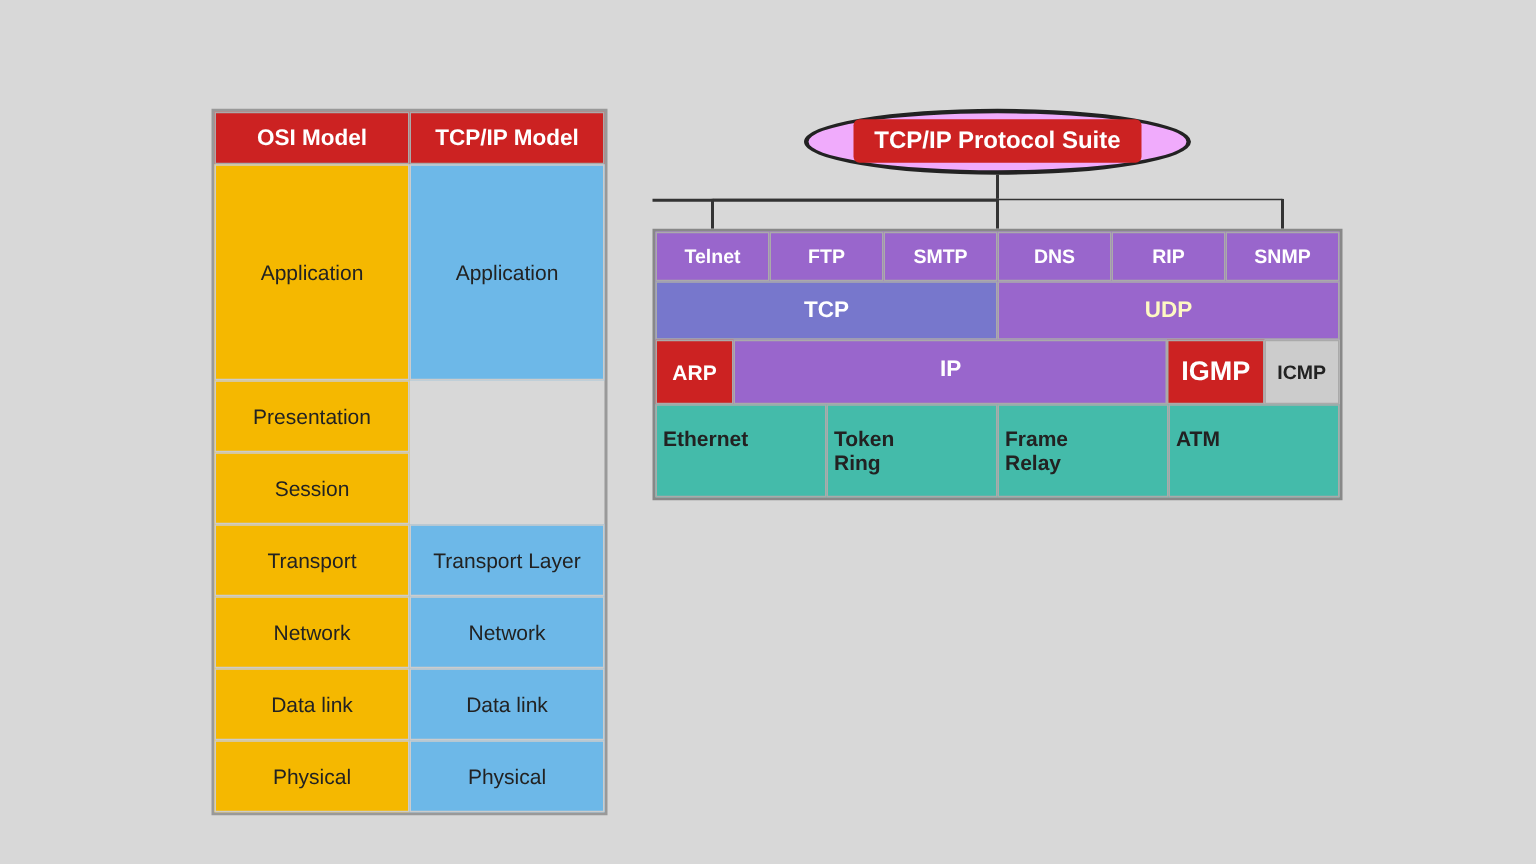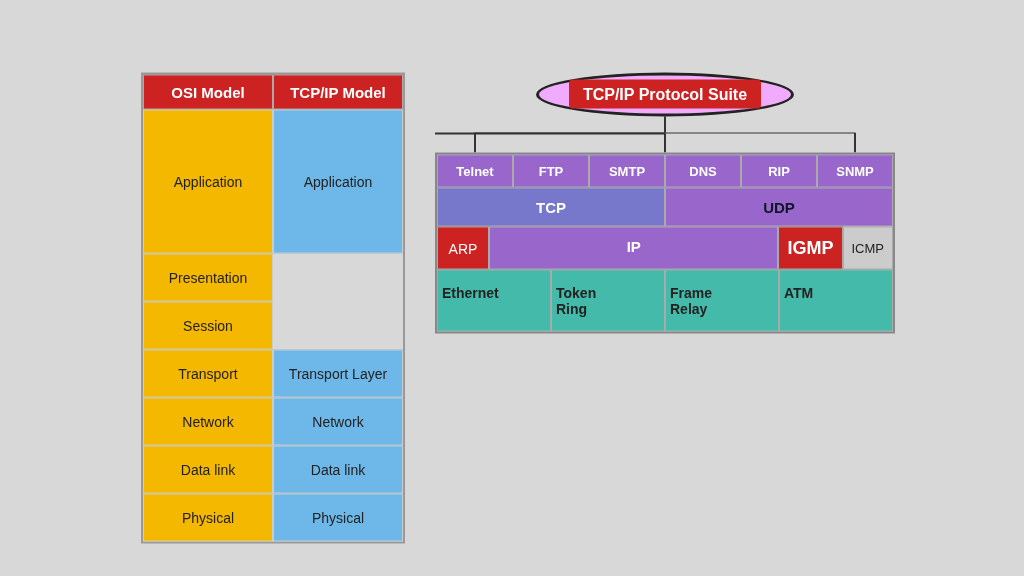--- a/index.html
+++ b/index.html
@@ -154,38 +154,38 @@
       font-weight: bold;
       background: #7777cc;
       border: 1px solid #aaa;
     }
 
     .proto-cell-udp {
       flex: 1;
       padding: 10px 4px;
       text-align: center;
       font-size: 15px;
-      color: #0f172a;
+      color: #fef9c3;
       font-weight: bold;
       background: #9966cc;
       border: 1px solid #aaa;
     }
 
     
     .proto-row-3 {
       display: flex;
       align-items: stretch;
     }
 
     .proto-cell-arp {
       padding: 10px 8px;
       text-align: center;
       font-size: 14px;
       color: white;
-      font-weight: normal;
+      font-weight: bold;
       background: #cc2222;
       border: 1px solid #aaa;
       display: flex;
       align-items: center;
       justify-content: center;
       min-width: 52px;
     }
 
     .proto-cell-ip {
       flex: 1;
@@ -209,21 +209,21 @@
       display: flex;
       align-items: center;
       justify-content: center;
     }
 
     .proto-cell-icmp {
       padding: 10px 8px;
       text-align: center;
       font-size: 13px;
       color: #222;
-      font-weight: normal;
+      font-weight: bold;
       background: #cccccc;
       border: 1px solid #aaa;
       display: flex;
       align-items: center;
       justify-content: center;
     }
 
     
     .proto-row-4 {
       display: flex;

